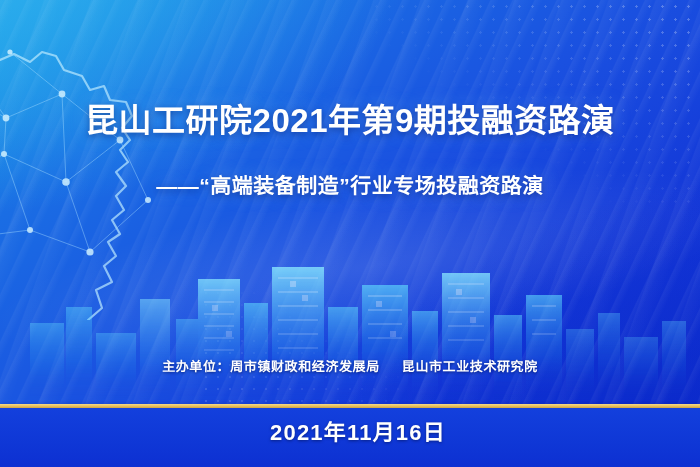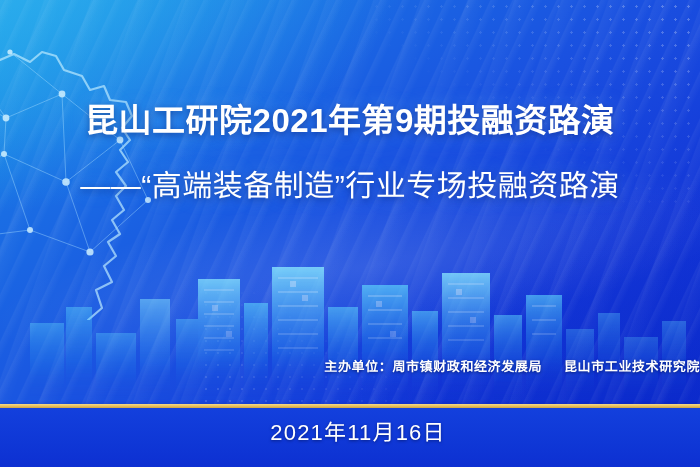--- a/index.html
+++ b/index.html
@@ -70,47 +70,47 @@
   
   .title-wrap{position:absolute;left:0;right:0;top:100px;text-align:center;}
   .main-title{
     margin:0;
     font-size:33px;line-height:42px;font-weight:bold;letter-spacing:.5px;
     color:#ffffff;
     text-shadow:0 2px 6px rgba(5,28,110,.55), 0 0 18px rgba(120,200,255,.35);
   }
   .sub-title{
     margin:0;padding-top:24px;
-    font-size:30px;line-height:40px;font-weight:normal;letter-spacing:.5px;
+    font-size:21px;line-height:40px;font-weight:bold;letter-spacing:.5px;
     color:#ffffff;
     text-shadow:0 2px 6px rgba(5,28,110,.55), 0 0 18px rgba(120,200,255,.35);
   }
 
-  .orgs{position:absolute;left:0;right:0;top:356px;text-align:right;}
+  .orgs{position:absolute;left:0;right:0;top:356px;text-align:center;}
   .org-line{
     font-size:13px;line-height:21px;font-weight:bold;color:#ffffff;
     letter-spacing:.6px;
     text-shadow:0 1px 3px rgba(4,22,92,.75);
     white-space:nowrap;
   }
   .org-line .gap{display:inline-block;width:22px;}
 
   
   .gold-rule{
     position:absolute;left:0;right:0;top:404px;height:4px;
     background:linear-gradient(180deg,#f6d987 0%,#e7bf5c 55%,#cfa33f 100%);
     box-shadow:0 1px 4px rgba(0,0,0,.2);
   }
   .bottom-band{
     position:absolute;left:0;right:0;top:408px;bottom:0;
     background:linear-gradient(180deg,#1340dd 0%,#0f37d6 60%,#0d30d2 100%);
   }
   .date{
     position:absolute;left:16px;right:0;top:416px;text-align:center;
-    font-size:22px;line-height:34px;font-weight:normal;color:#ffffff;
+    font-size:22px;line-height:34px;font-weight:bold;color:#ffffff;
     letter-spacing:1.2px;
     text-shadow:0 1px 3px rgba(3,18,80,.6);
   }
 </style>
 </head>
 <body>
 
 <div class="poster">
 
   <div class="layer streaks"></div>

